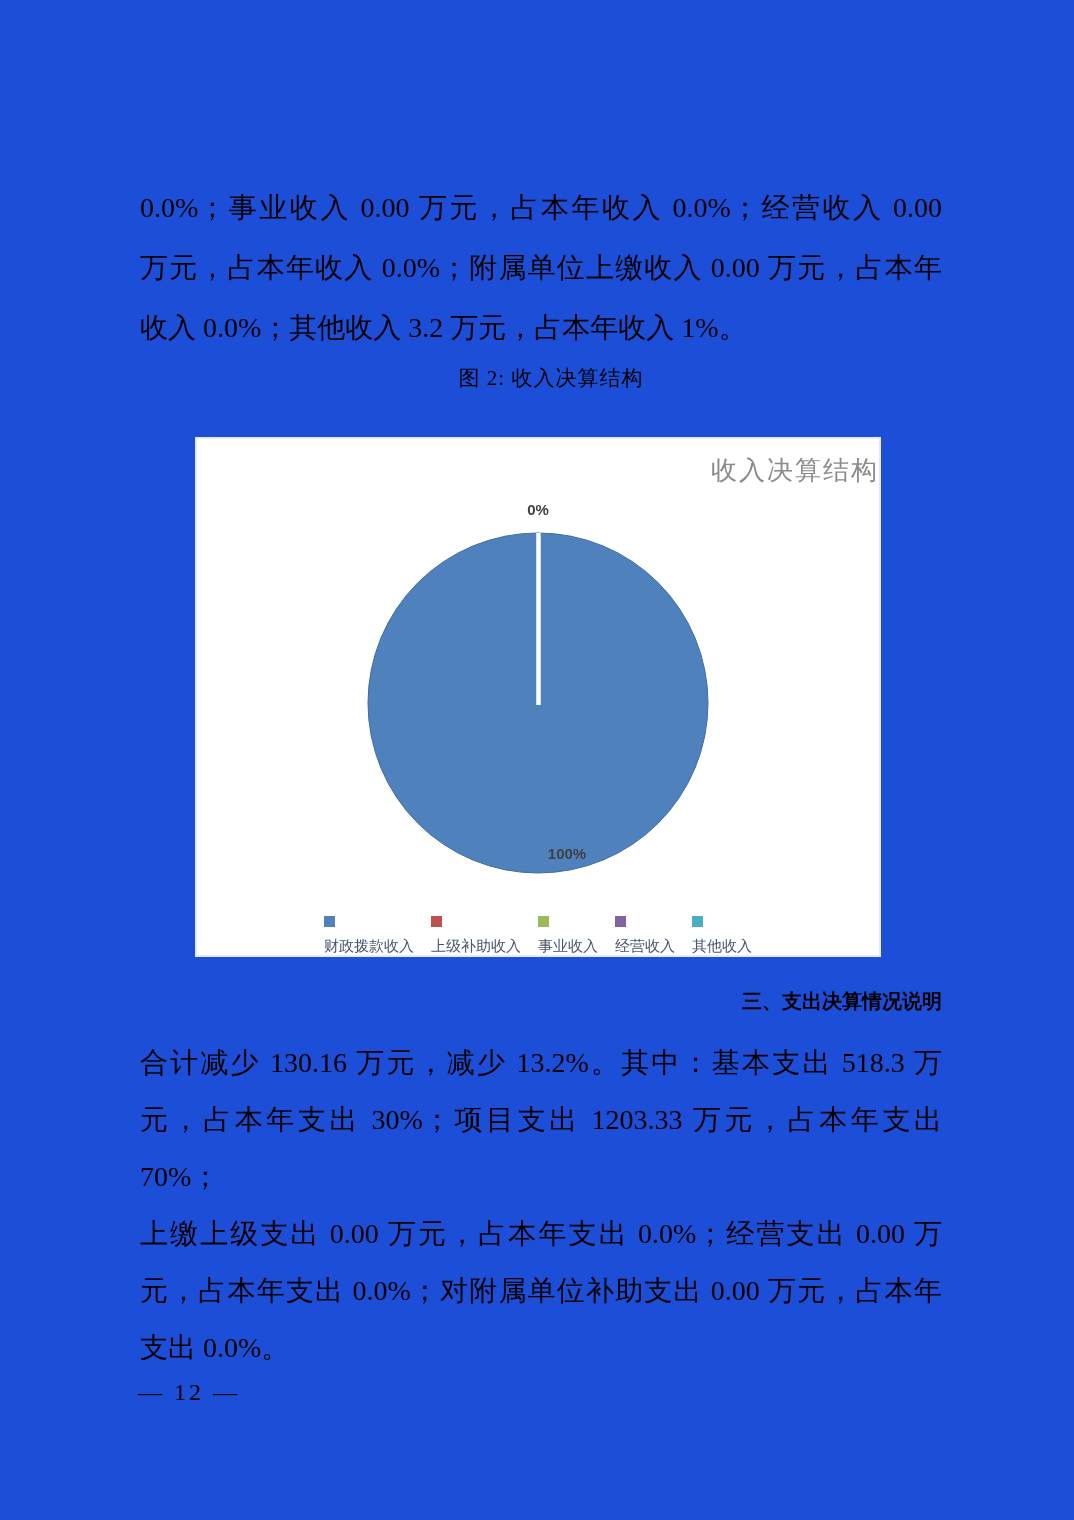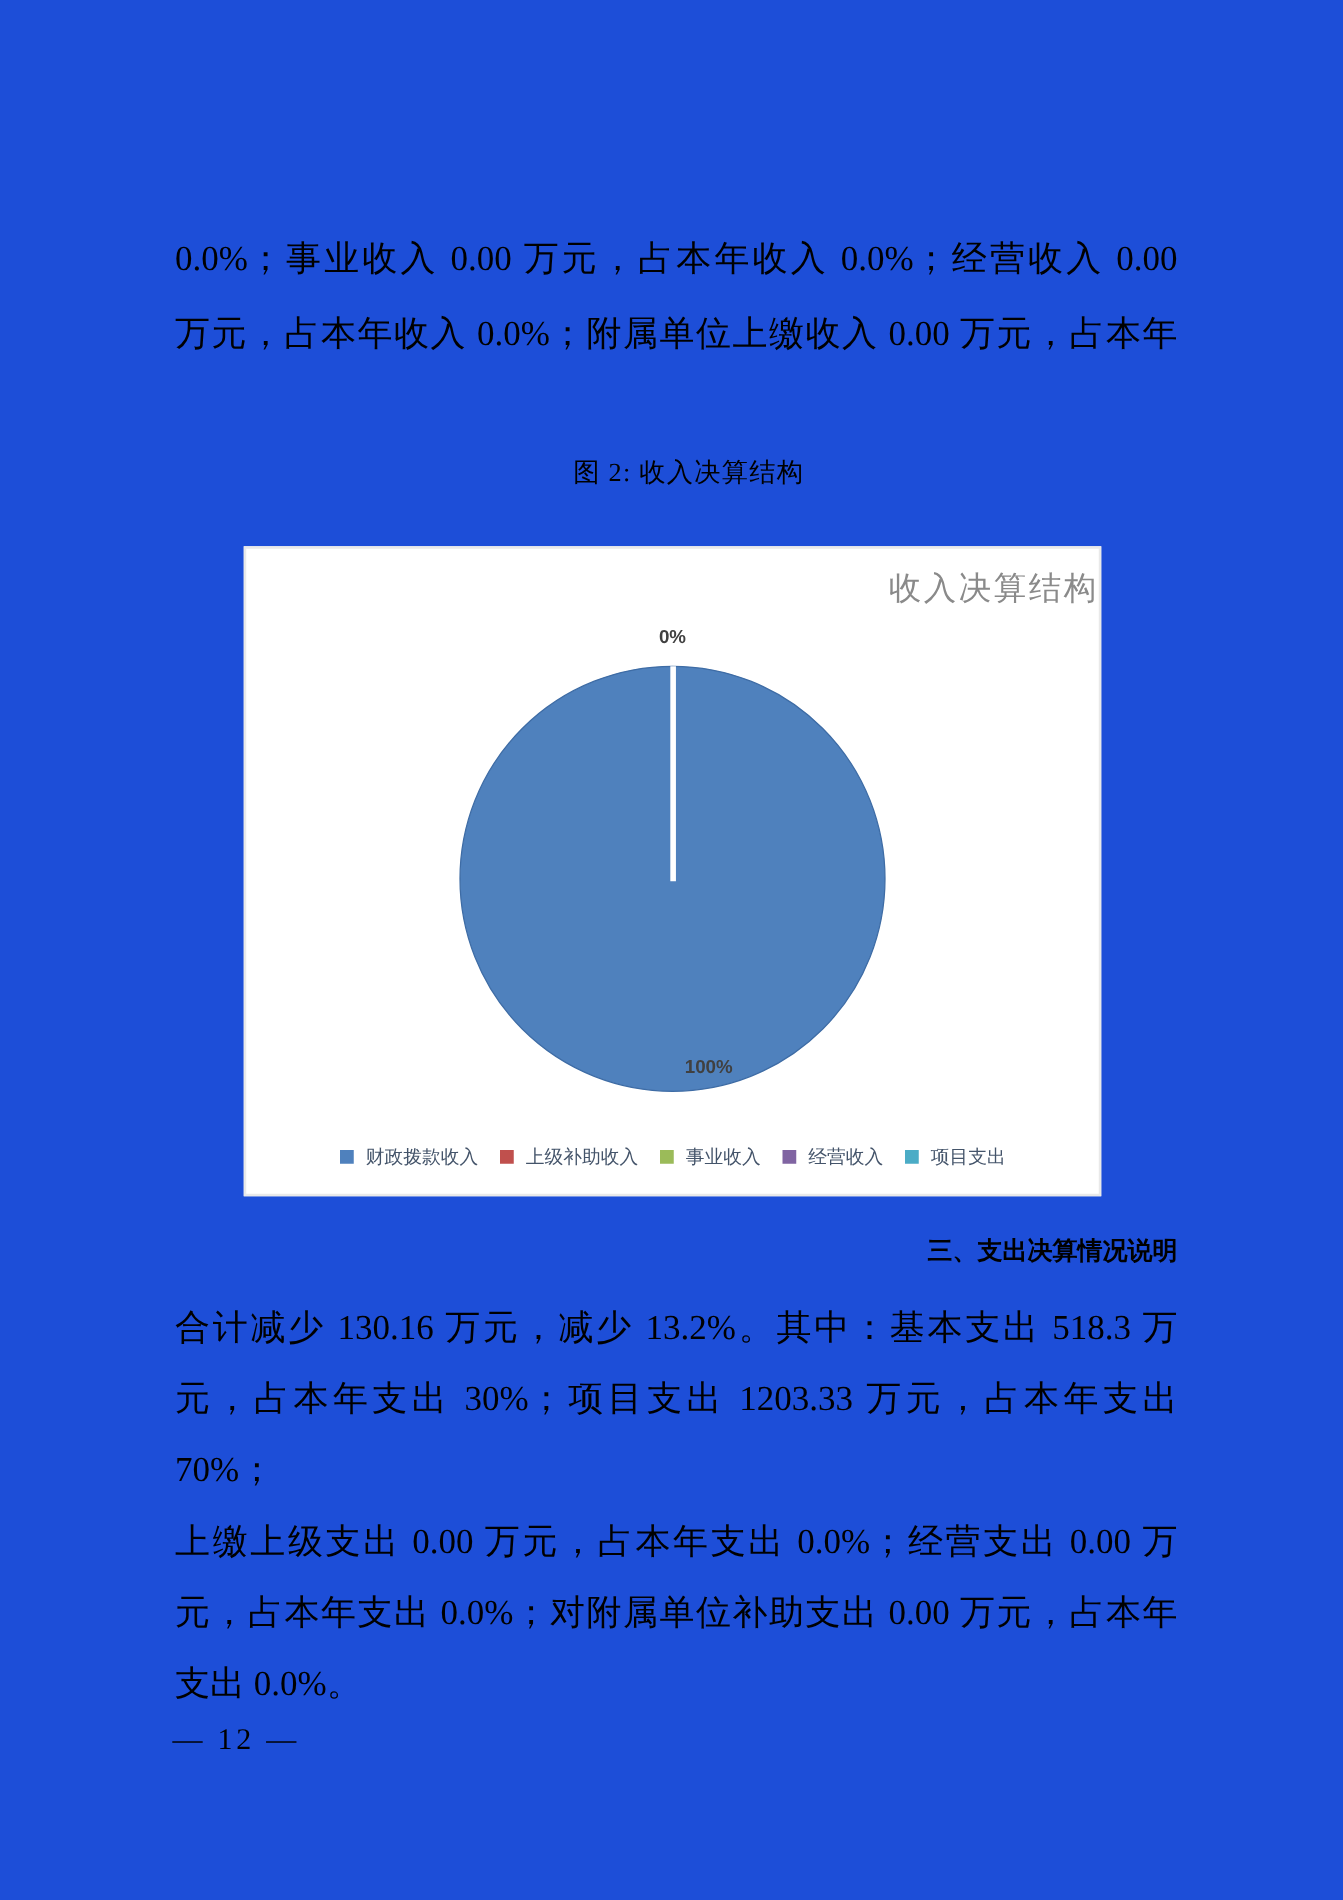--- a/index.html
+++ b/index.html
@@ -36,21 +36,21 @@
     font-family:"Liberation Sans","DejaVu Sans",sans-serif;
   }
   .pie-label-zero { top:62px; left:0; right:0; text-align:center; }
   .pie-label-main { top:406px; left:341px; width:58px; text-align:center; }
 
   .chart-legend {
     position:absolute; top:477px; left:0; right:0;
     display:flex; justify-content:center; align-items:center; gap:17px;
     font-size:15px; font-family:"Liberation Sans","DejaVu Sans",sans-serif;
   }
-  .legend-item { display:flex; align-items:center; gap:10px; white-space:nowrap; }
+  .legend-item { display:flex; align-items:flex-start; gap:10px; white-space:nowrap;flex-direction:column; }
   .legend-swatch { width:11px; height:11px; display:inline-block; flex:none; }
 
   .section-heading {
     position:absolute; left:140px; top:981px; width:802px;
     padding-left:57px; box-sizing:border-box;
     font-family:"Liberation Sans","DejaVu Sans",sans-serif;
     font-weight:bold; font-size:20px; line-height:40px; color:#000;text-align:right;
   }
 
   .page-number {
@@ -59,20 +59,21 @@
   }
 </style>
 </head>
 <body>
 
 <div class="page">
 
   <div class="para" id="para-income" style="top:178px;">
     <span class="body-line jl">0.0%；事业收入 0.00 万元，占本年收入 0.0%；经营收入 0.00</span>
     <span class="body-line jl">万元，占本年收入 0.0%；附属单位上缴收入 0.00 万元，占本年</span>
+    <span class="body-line">收入 0.0%；其他收入 3.2 万元，占本年收入 1%。</span>
   </div>
 
   <div class="figure-caption">图 2: 收入决算结构</div>
 
   <div class="chart-frame">
     <div class="chart-title" style="color: rgb(138, 138, 138);">收入决算结构</div>
 
     <div class="pie-label pie-label-zero" style="color: rgb(64, 64, 64);">0%</div>
 
     <svg class="pie-svg" width="682" height="516" viewBox="0 0 682 516">
@@ -94,21 +95,21 @@
       <span class="legend-item">
         <span class="legend-swatch" style="background: rgb(155, 187, 89);"></span>
         <span>事业收入</span>
       </span>
       <span class="legend-item">
         <span class="legend-swatch" style="background: rgb(128, 100, 162);"></span>
         <span>经营收入</span>
       </span>
       <span class="legend-item">
         <span class="legend-swatch" style="background: rgb(75, 172, 198);"></span>
-        <span>项目支出</span>
+        <span>其他收入</span>
       </span>
     </div>
   </div>
 
   <div class="section-heading">三、支出决算情况说明</div>
 
   <div class="para" id="para-expenditure" style="top:1034px;">
     <span class="body-line jl">合计减少 130.16 万元，减少 13.2%。其中：基本支出 518.3 万</span>
     <span class="body-line jl">元，占本年支出 30%；项目支出 1203.33 万元，占本年支出 70%；</span>
     <span class="body-line jl">上缴上级支出 0.00 万元，占本年支出 0.0%；经营支出 0.00 万</span>

